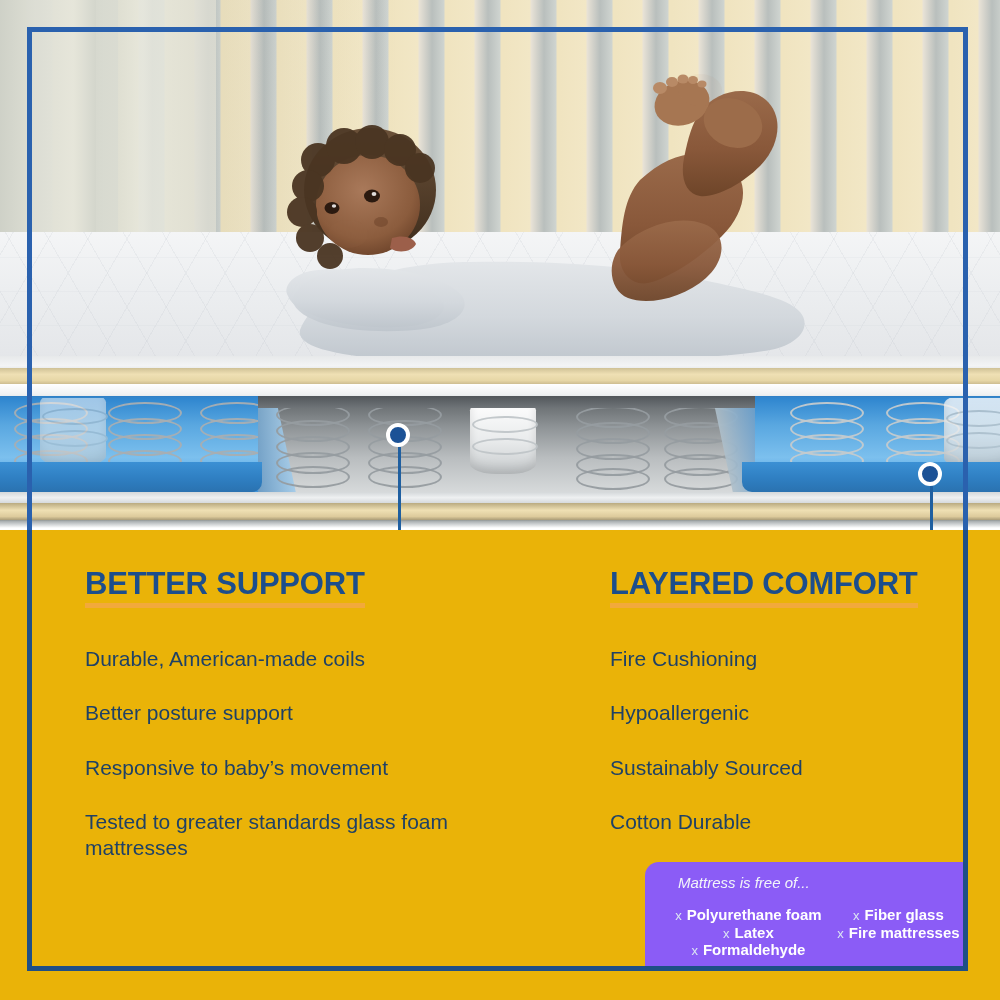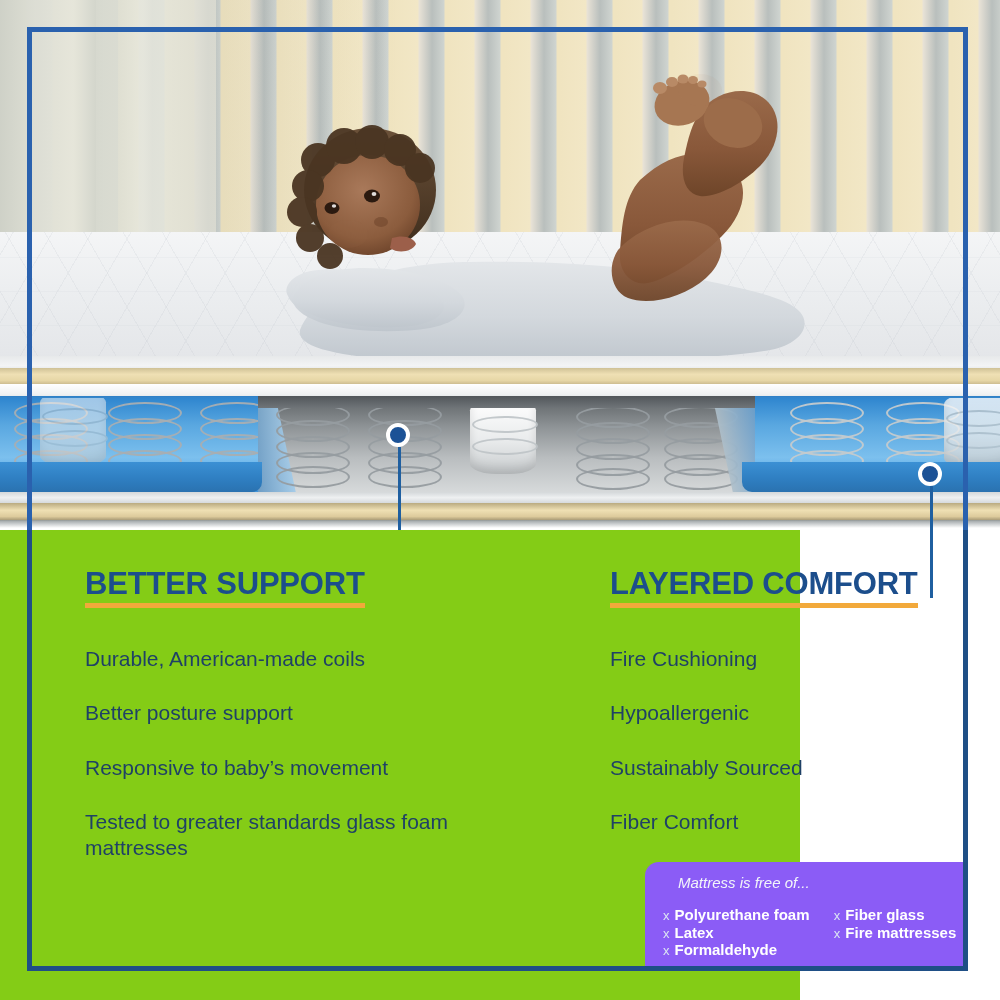--- a/index.html
+++ b/index.html
@@ -139,21 +139,21 @@
   .barrel::after{ top:38px; }
 
   
   .callout-line{ position:absolute; width:3px; background:#1F5FA0; }
   .callout-dot{
     position:absolute; width:24px; height:24px; border-radius:50%;
     background:#1C5296; border:4px solid #ffffff; box-sizing:border-box;
   }
 
   
-  .content{ position:absolute; left:0; top:530px; width:800px; height:470px; background:#84cc16; }
+  .content{ position:absolute; left:0; top:530px; width:1000px; height:470px; background:#eab308; }
 
   .col{ position:absolute; top:0; }
   .col-left{ left:85px; width:470px; }
   .col-right{ left:610px; width:400px; }
 
   .heading{
     font-size:31px; font-weight:bold; letter-spacing:-.2px;
     color:#1C4E8C; line-height:1; white-space:nowrap;
     display:inline-block; position:relative; padding-bottom:9px;
     margin-top:38px;
@@ -174,21 +174,21 @@
     position:absolute; left:645px; top:862px; width:322px; height:107px;
     background:#8b5cf6; border-radius:14px 0 0 0;
     color:#ffffff; overflow:hidden;text-decoration:underline;
   }
   .freebox-title{
     position:absolute; left:33px; top:12px;
     font-style:italic; font-size:15px; font-weight:normal; color:#f2f5fa;
   }
   .freebox-cols{
     position:absolute; left:18px; top:44px; width:300px;
-    display:flex; gap:0;
+    display:flex; gap:0;text-align:center;
   }
   .fcol{ display:flex; flex-direction:column; }
   .fcol.a{ width:172px; }
   .fcol.b{ width:130px; }
   .fitem{
     font-size:15px; font-weight:bold; line-height:1.18; white-space:nowrap;
     color:#ffffff;
   }
   .fitem .x{ font-weight:normal; font-size:13px; margin-right:5px; color:#dce6f3; }
 
@@ -405,21 +405,21 @@
       <div class="feature">Better posture support</div>
       <div class="feature">Responsive to baby’s movement</div>
       <div class="feature">Tested to greater standards glass foam mattresses</div>
     </div>
 
     <div class="col col-right">
       <div class="heading">LAYERED COMFORT</div>
       <div class="feature first">Fire Cushioning</div>
       <div class="feature">Hypoallergenic</div>
       <div class="feature">Sustainably Sourced</div>
-      <div class="feature">Fiber Comfort</div>
+      <div class="feature">Cotton Durable</div>
     </div>
   </div>
 
   <div class="freebox">
     <div class="freebox-title">Mattress is free of...</div>
     <div class="freebox-cols">
       <div class="fcol a">
         <div class="fitem">
           <span class="x">x</span><span>Polyurethane foam</span>
         </div>

